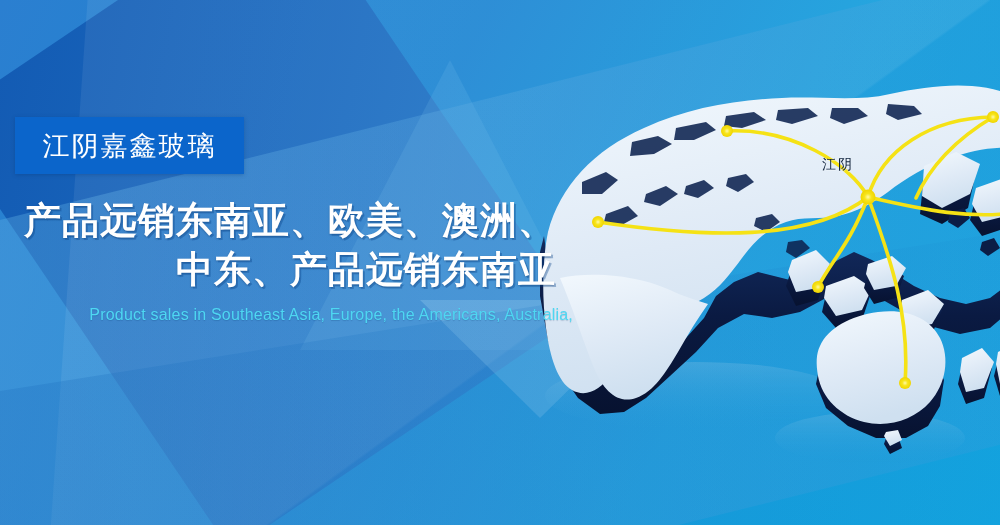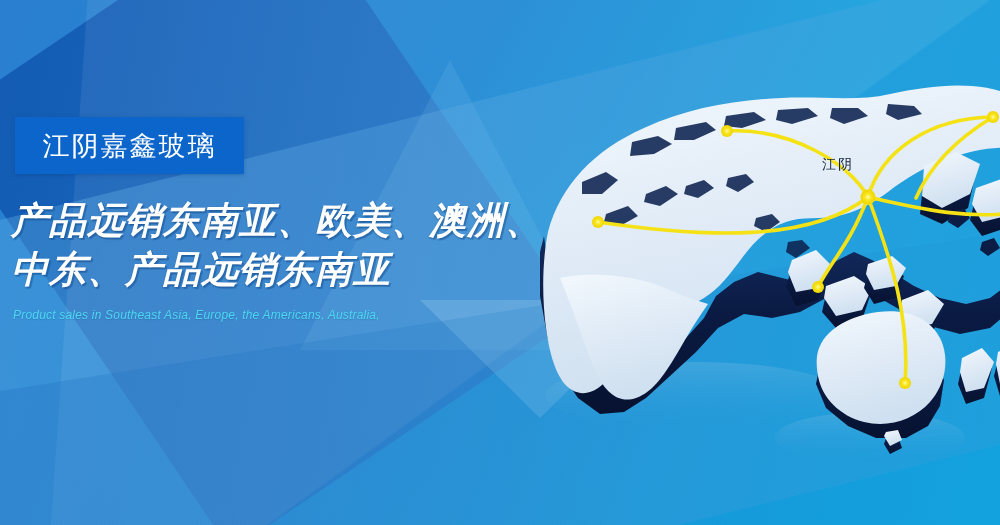--- a/index.html
+++ b/index.html
@@ -38,44 +38,42 @@
   }
   #fx-bottomSheen{
     left:-40px;bottom:-200px;width:1200px;height:420px;
     background:linear-gradient(90deg,rgba(30,110,190,.30),rgba(25,150,215,.10));
     transform:rotate(-9deg);
   }
   
   #map{position:absolute;left:520px;top:46px;width:500px;height:470px;}
   #map svg{display:block;width:100%;height:100%;}
   
-  #copy{position:absolute;left:0;top:0;width:560px;height:525px;}
+  #copy{position:absolute;left:0;top:0;width:560px;height:525px;text-align:right;}
   #brand-badge{
     position:absolute;left:15px;top:117px;width:229px;height:57px;
     background:#0b65cb;display:flex;align-items:center;justify-content:center;
     box-shadow:0 1px 4px rgba(0,40,90,.25);
   }
   #brand-badge span{
     color:#ffffff;font-size:27px;letter-spacing:2px;line-height:1;
     font-family:"DejaVu Sans","Liberation Sans",sans-serif;
   }
   #headline{position:absolute;left:11px;top:196px;width:545px;}
   #headline .hl{
     display:block;color:#ffffff;font-weight:bold;font-size:37px;line-height:49px;
     letter-spacing:1px;white-space:nowrap;
     font-family:"DejaVu Sans","Liberation Sans",sans-serif;
     text-shadow:2px 2px 0 rgba(10,70,140,.35),0 1px 2px rgba(0,30,70,.30);
-    font-style:italic;
   }
   #subcopy{position:absolute;left:13px;top:303px;width:560px;}
   #subcopy .sl{
-    display:block;color:#4ed7f2;font-size:12px;line-height:24px;
+    display:block;color:#4ed7f2;font-size:16px;line-height:24px;
     letter-spacing:.2px;white-space:nowrap;
     text-shadow:0 1px 1px rgba(0,50,100,.20);
-    font-style:italic;
   }
   #city-label{
     position:absolute;left:822px;top:157px;color:#10233d;font-size:14px;
     letter-spacing:2px;line-height:1;
     font-family:"DejaVu Sans","Liberation Sans",sans-serif;
     text-shadow:0 1px 1px rgba(255,255,255,.55);
   }
 </style>
 </head>
 <body>

